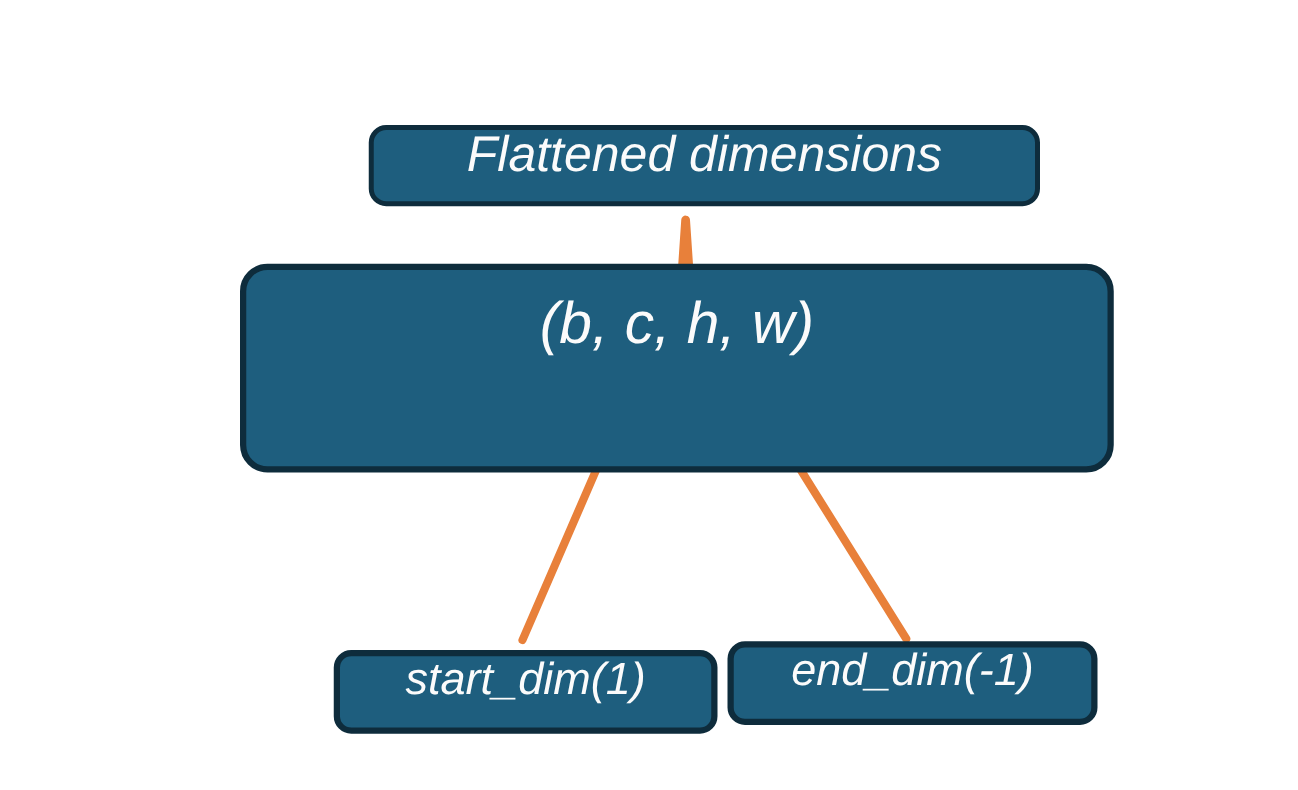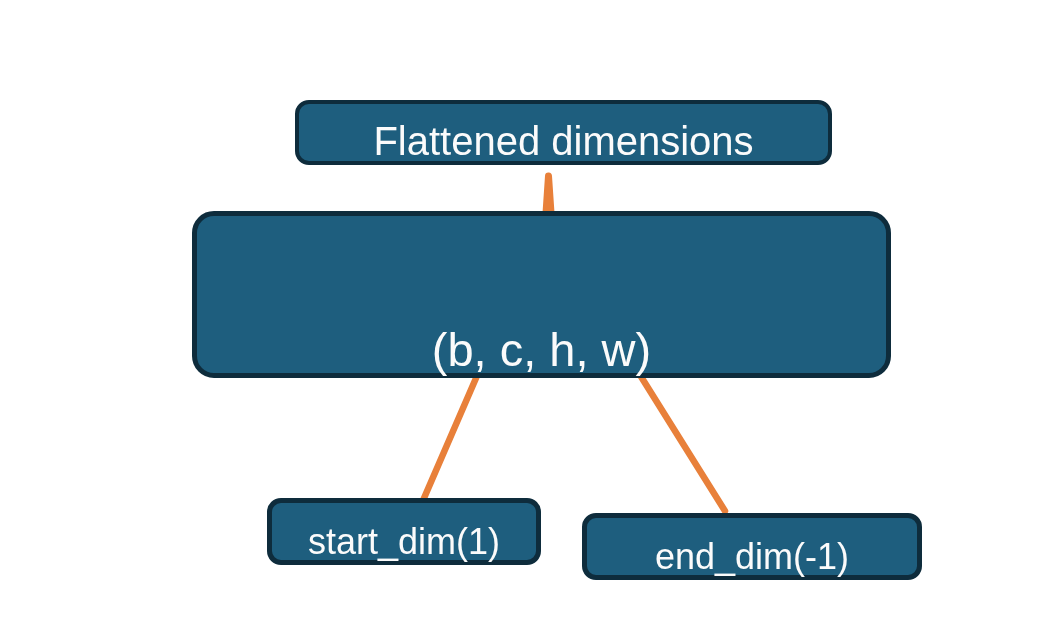--- a/index.html
+++ b/index.html
@@ -22,25 +22,26 @@
     height: 632px;
     background: var(--background);
     overflow: hidden;
   }
   .box {
     position: absolute;
     background: var(--box-fill);
     border: 4px solid var(--box-border);
     color: var(--text);
     display: flex;
-    align-items: flex-end;
+    align-items: flex-start;
     justify-content: center;
     text-align: center;
     line-height: 1;
     white-space: nowrap;
+    font-style: italic;
   }
   .title-box {
     left: 295px; top: 100px;
     width: 537px; height: 65px;
     border-radius: 14px;
     font-size: 40px;
   }
   .tensor-box {
     left: 178px; top: 211px;
     width: 699px; height: 167px;
@@ -48,22 +49,22 @@
     border-radius: 22px;
     font-size: 47px;
     padding-top: 18px;
     margin-left: 14px;
   }
   .param-box {
     border-width: 5px;
     border-radius: 14px;
     font-size: 36px;
   }
-  .start-box { left: 267px; top: 498px; width: 274px; height: 67px; }
-  .end-box   { left: 582px; top: 513px; width: 340px; height: 67px; }
+  .start-box { left: 267px; top: 520px; width: 307px; height: 67px; }
+  .end-box   { left: 582px; top: 513px; width: 296px; height: 67px; }
   .overlay {
     position: absolute;
     left: 0; top: 0;
     width: 1038px; height: 632px;
     pointer-events: none;
   }
   .brace {
     fill: none;
     stroke: var(--accent-orange);
     stroke-width: 7;

